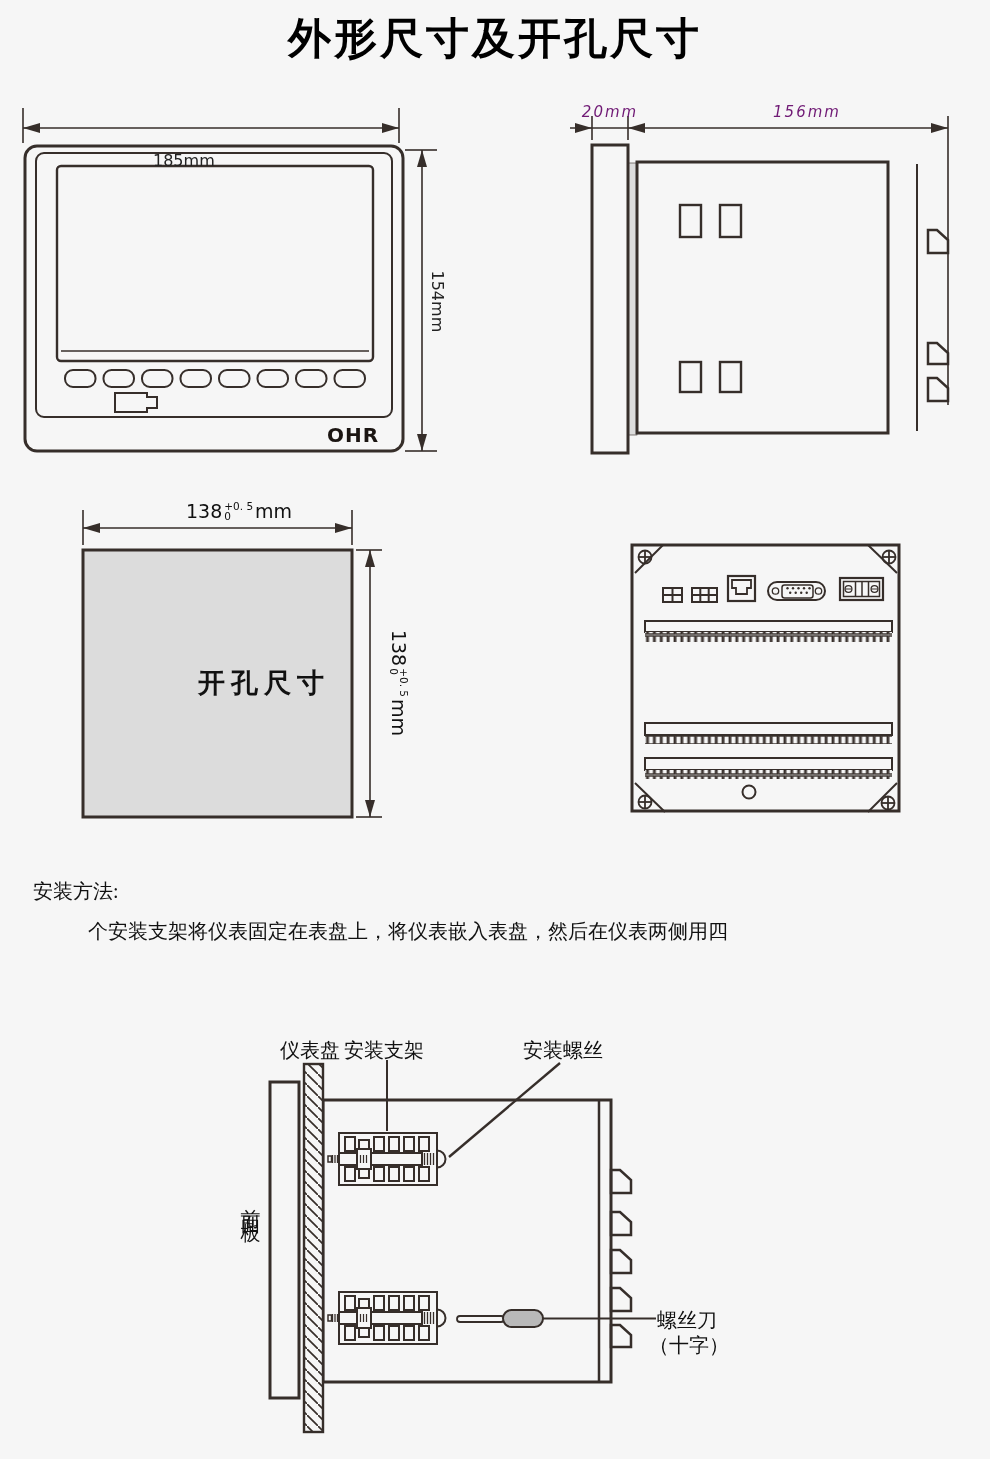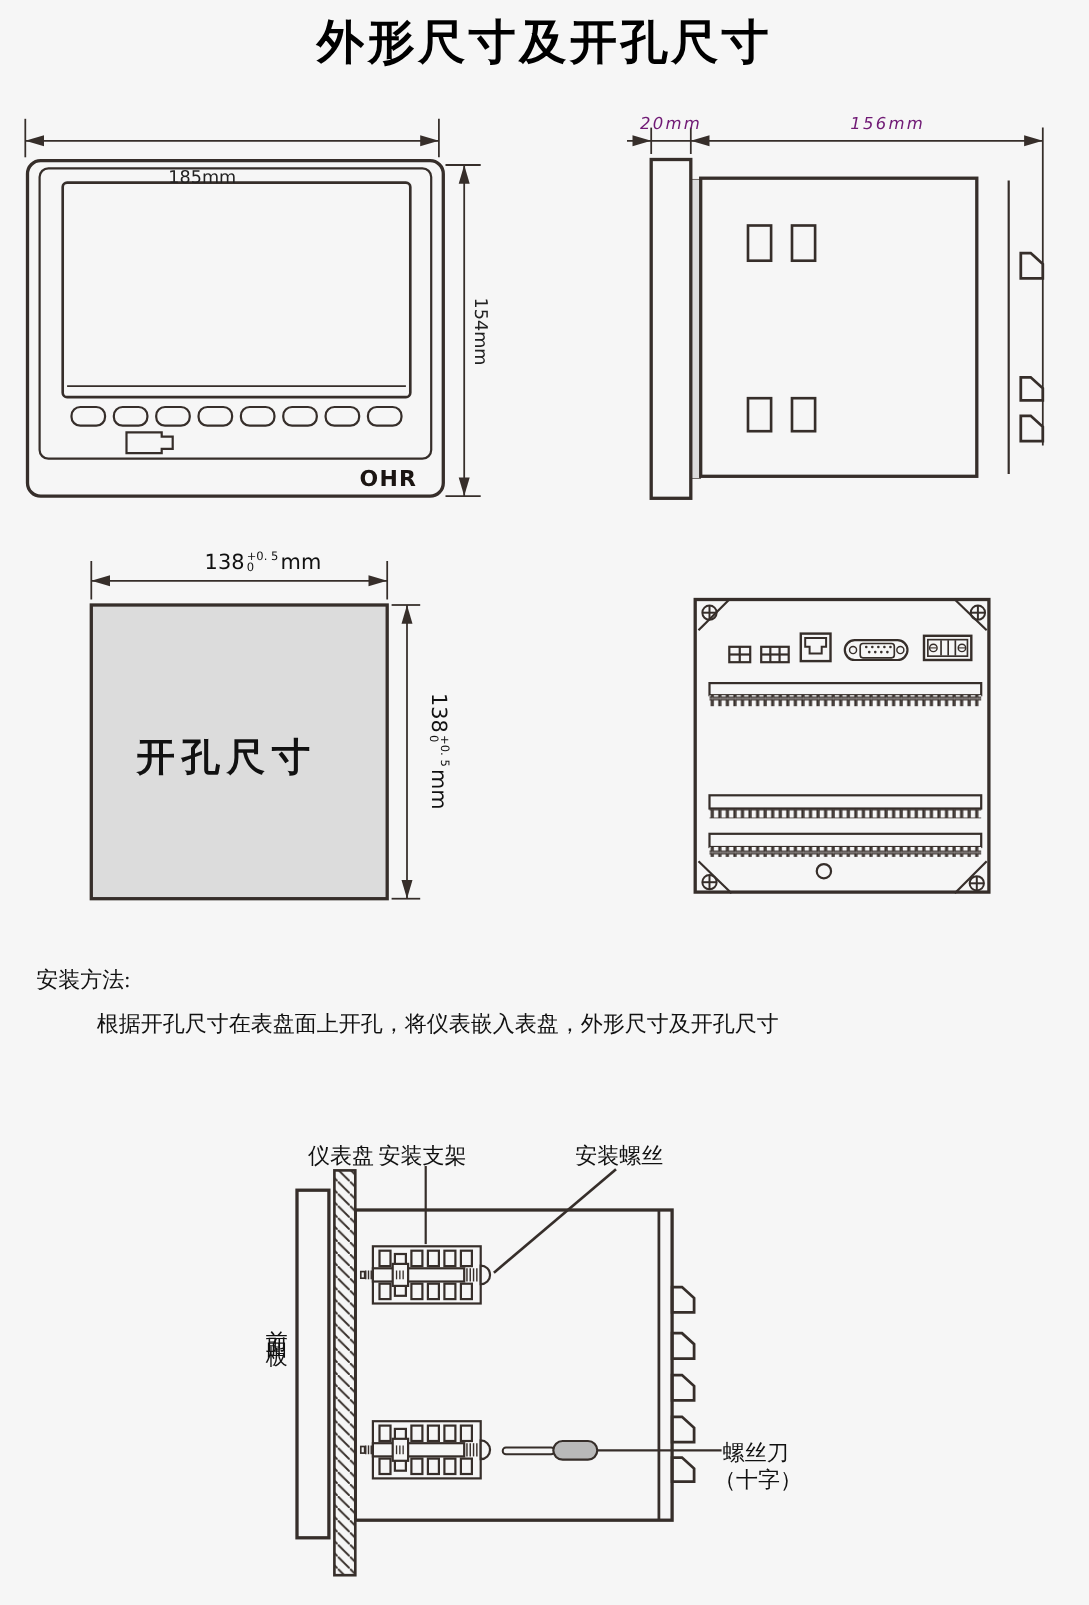--- a/index.html
+++ b/index.html
@@ -273,24 +273,24 @@
       <span>mm</span>
   </div>
   <div class="lbl tolwrap rot90" style="left:346px;top:672px;">
     <span>138</span>
       <span class="tol">
         <span>+0. 5</span>
         <span>0</span>
       </span>
       <span>mm</span>
   </div>
-  <div class="lbl cn" style="left:106px;top:665px;width:200px;text-align:center;font-size:35px;font-weight:700;letter-spacing:6px;">开孔尺寸</div>
+  <div class="lbl cn" style="left:130px;top:665px;width:200px;text-align:right;font-size:27px;font-weight:700;letter-spacing:6px;">开孔尺寸</div>
 
   <div class="lbl cn para" style="left:33px;top:874px;">安装方法:</div>
-  <div class="lbl cn para" style="left:88px;top:914px;">根据开孔尺寸在表盘面上开孔，将仪表嵌入表盘，外形尺寸及开孔尺寸</div>
+  <div class="lbl cn para" style="left:88px;top:914px;">个安装支架将仪表固定在表盘上，将仪表嵌入表盘，然后在仪表两侧用四</div>
 
   <div class="lbl cn" style="left:270px;top:1037px;width:80px;text-align:center;font-size:20px;">仪表盘</div>
   <div class="lbl cn" style="left:344px;top:1037px;width:100px;font-size:20px;">安装支架</div>
   <div class="lbl cn" style="left:513px;top:1037px;width:100px;text-align:center;font-size:20px;font-family:Liberation Serif, serif;">安装螺丝</div>
   <div class="lbl cn" style="left:238px;top:1193px;font-size:20px;writing-mode:vertical-rl;text-orientation:upright;letter-spacing:7px;">前面板</div>
   <div class="lbl cn" style="left:657px;top:1307px;font-size:20px;">螺丝刀</div>
   <div class="lbl cn" style="left:649px;top:1332px;font-size:20px;">（十字）</div>
 
 </div>
 

